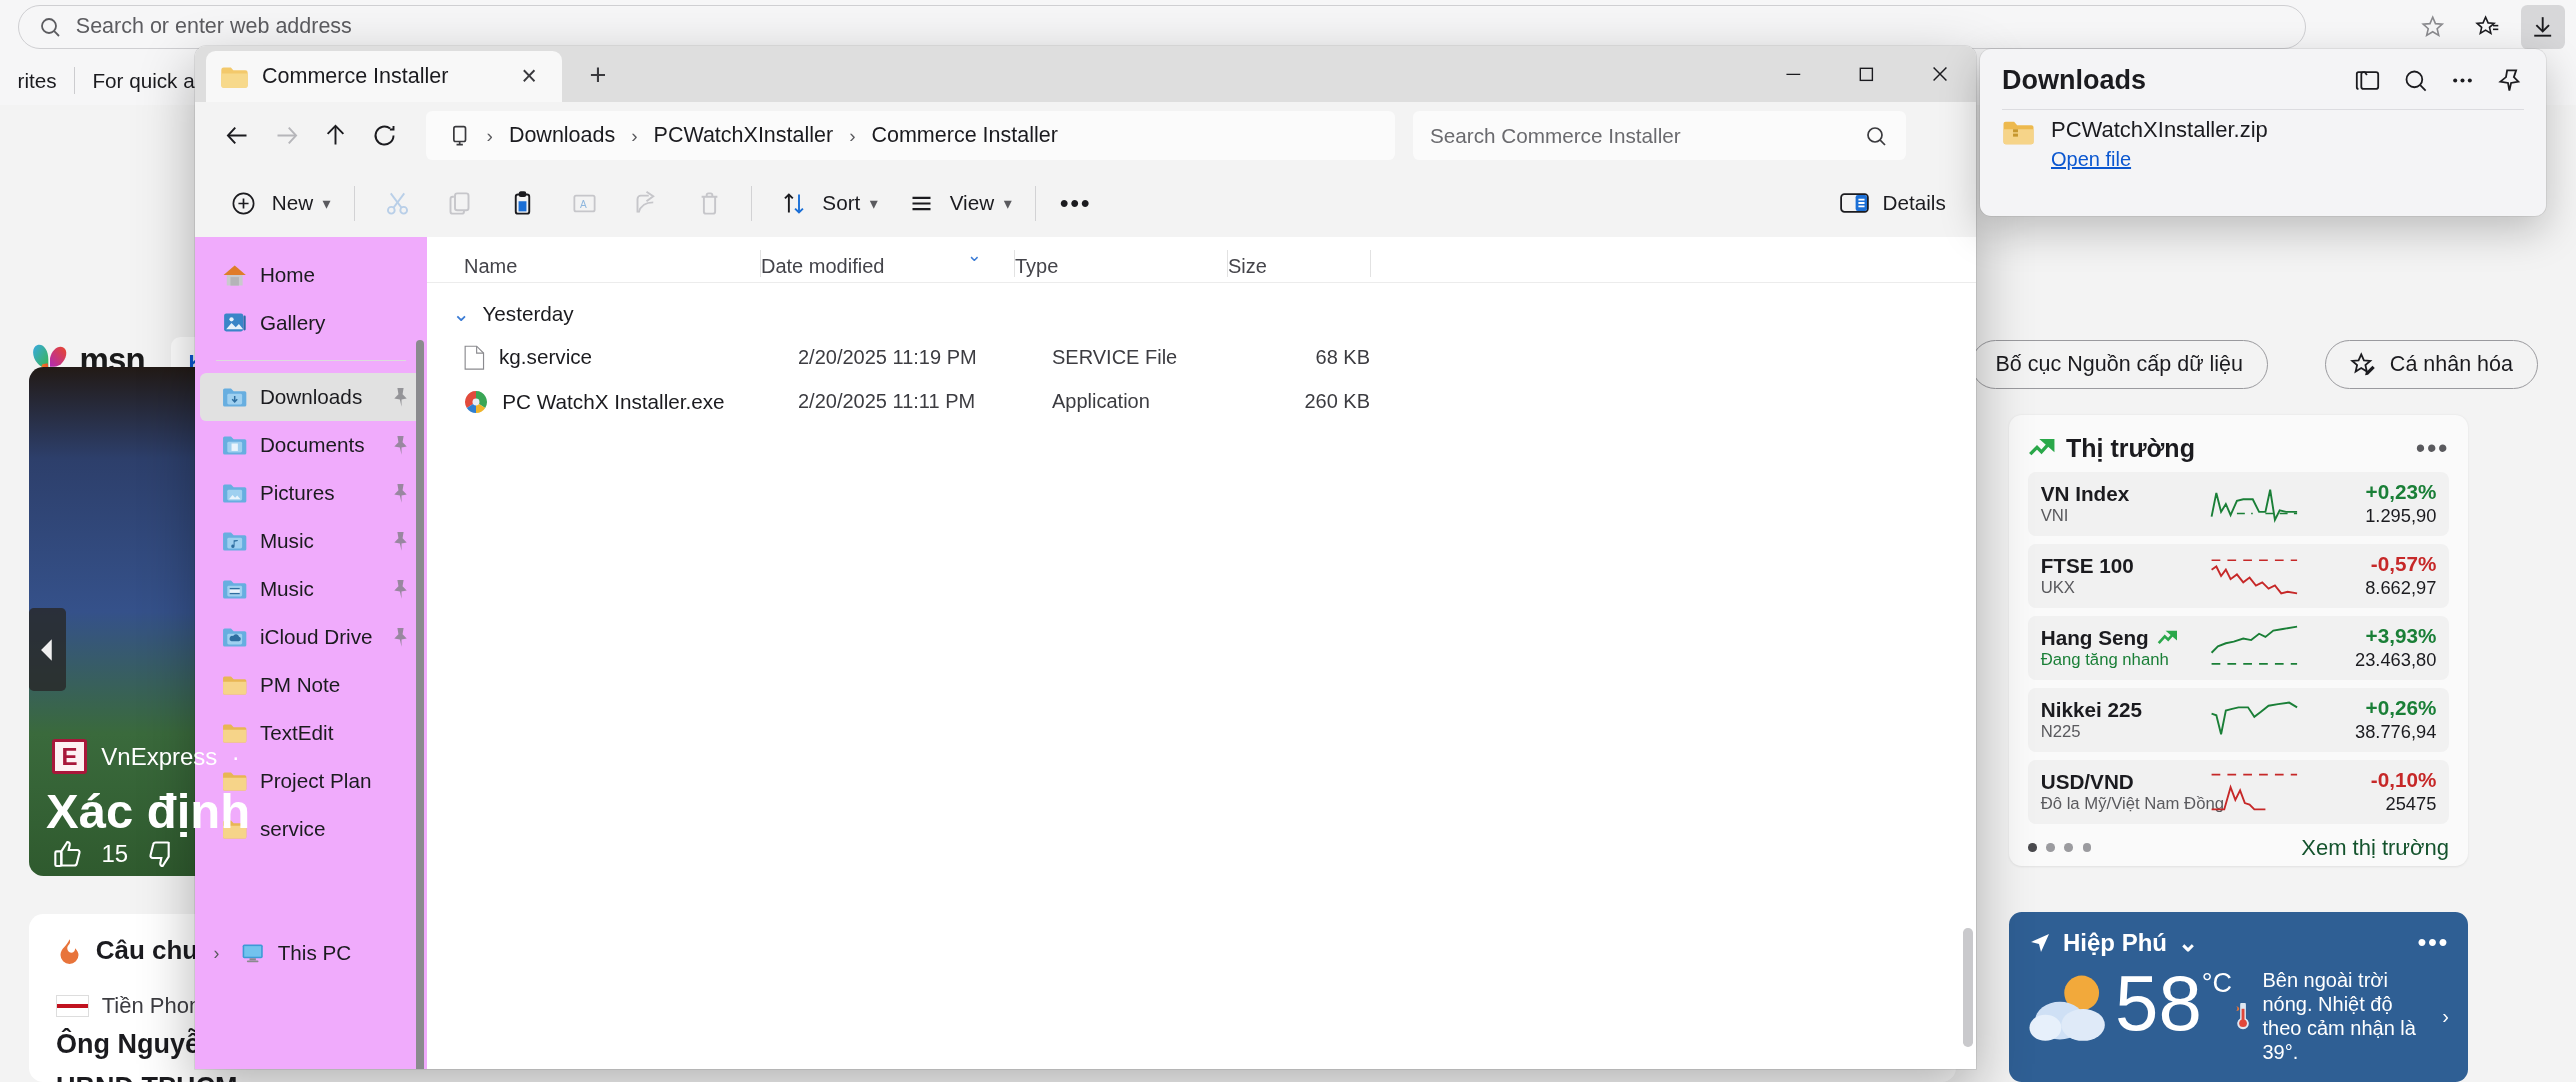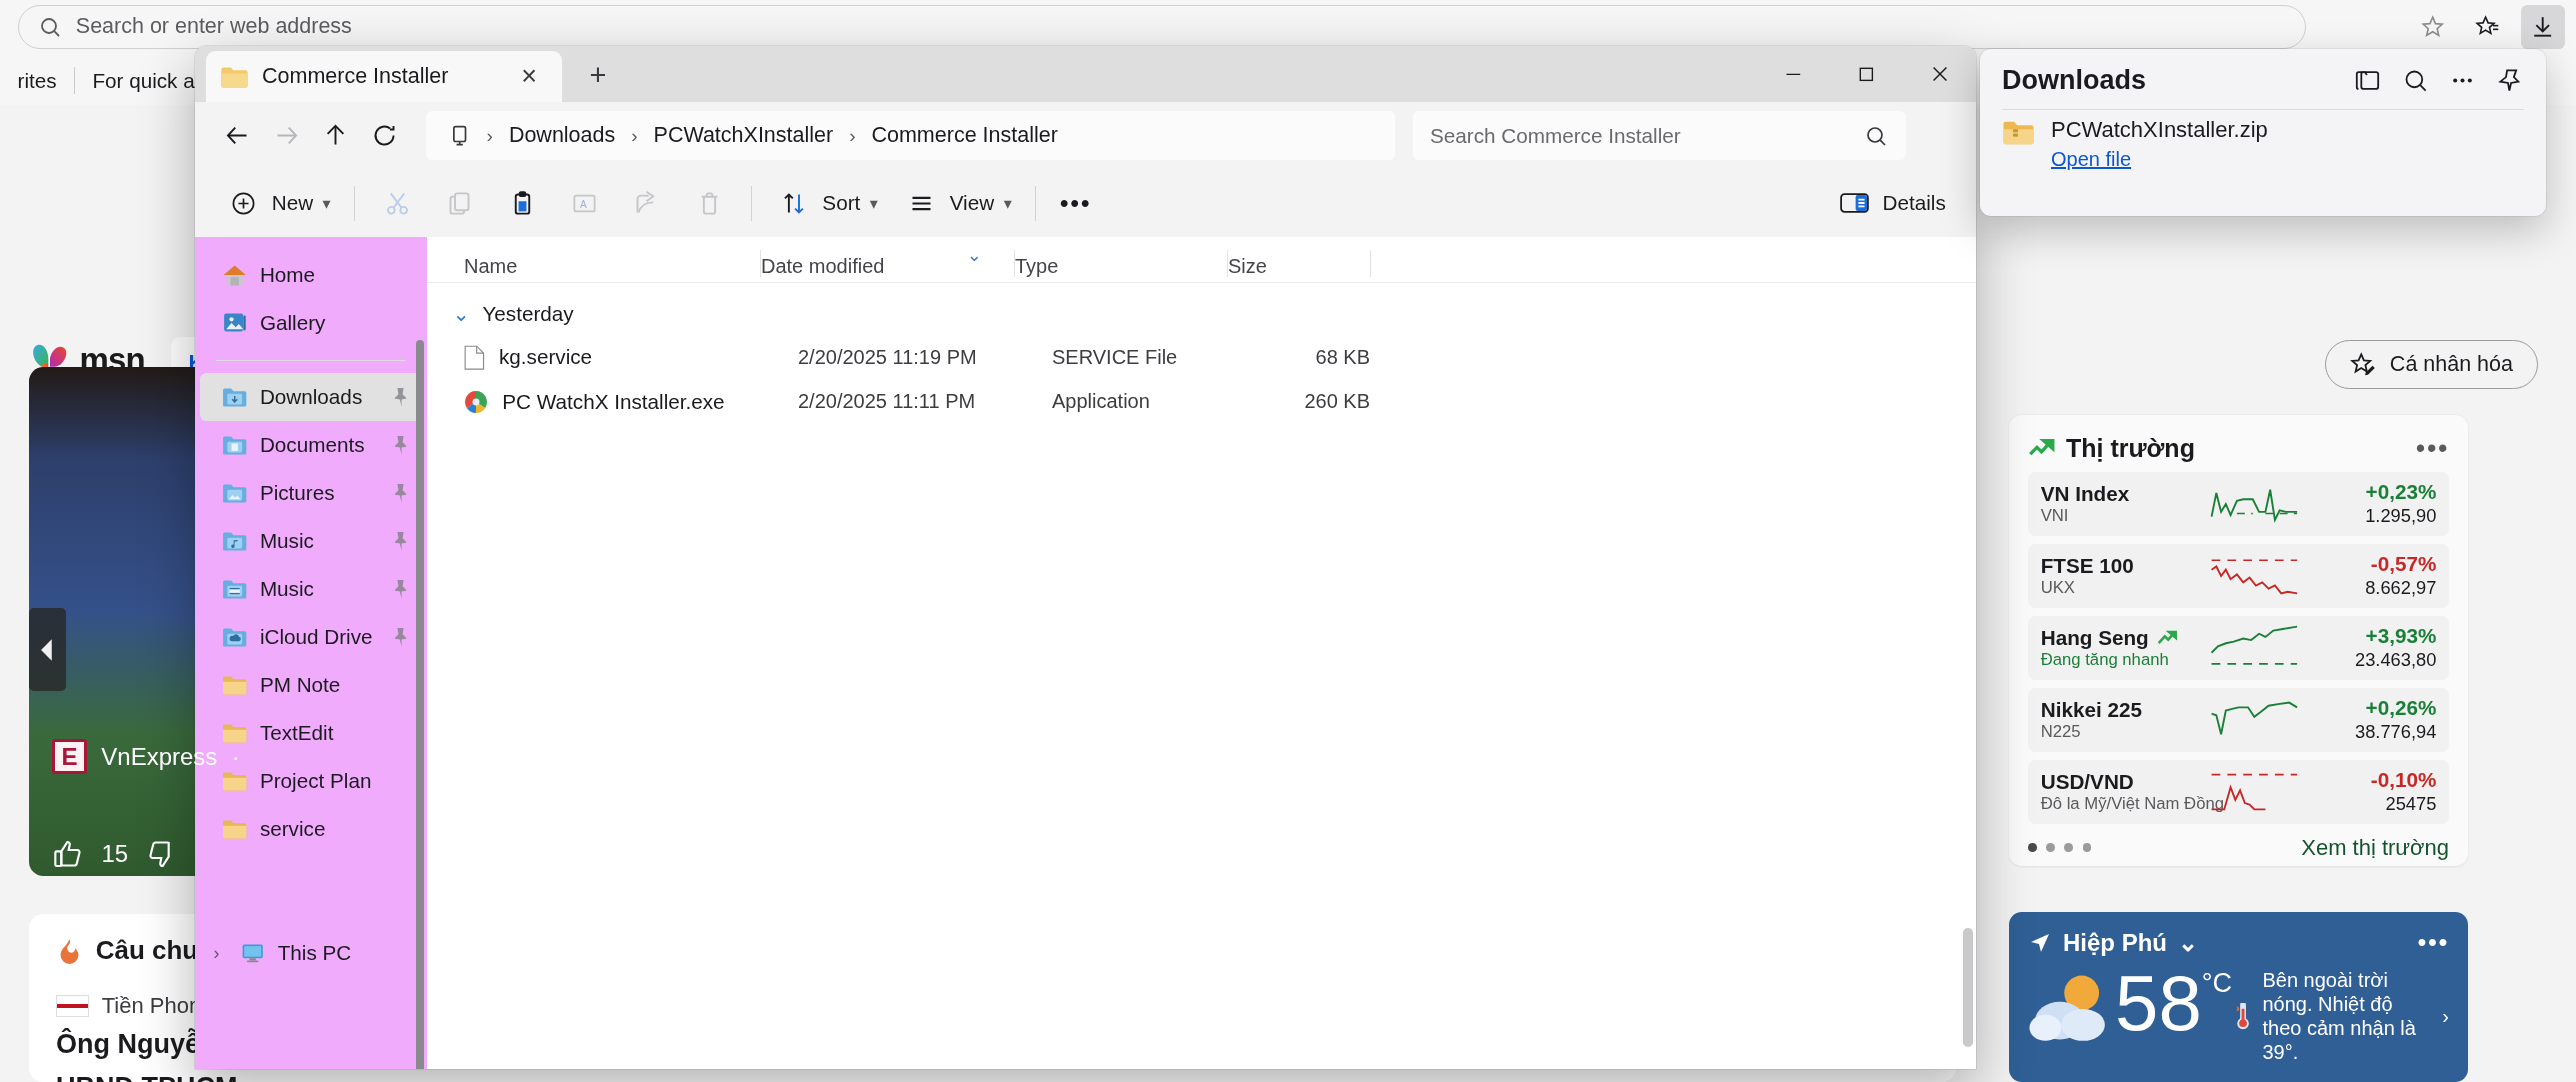--- a/index.html
+++ b/index.html
@@ -282,38 +282,42 @@
           </linearGradient>
       </defs>
       <path d="M22 23C22 12 16 4 9 6 2 8 2 20 9 28c5 6 13 7 13 7z" fill="url(#g1)"></path>
       <path d="M24 22C26 12 34 6 40 9c6 3 4 14-3 20-5 4-13 3-13 3z" fill="url(#g2)"></path>
       <path d="M21 28c2 6 0 14-4 14-4 0-5-8-2-13z" fill="url(#g3)"></path>
     </svg>
     <span class="wordmark">msn</span>
   </div>
   <div class="msn-tabchip">Kh</div>
 
+  <div class="pill-btn" id="btn-feed-layout">
+    <span>Bố cục Nguồn cấp dữ liệu</span>
+  </div>
   <div class="pill-btn" id="btn-personalize">
     <span>
       <svg class="icon-svg" width="27" height="27" viewBox="0 0 24 24" fill="none" stroke="#1b1b1f" stroke-width="1.6">
         <polygon points="10,3 12.4,8.4 18,8.8 13.7,12.6 15,18.3 10,15.2 5,18.3 6.3,12.6 2,8.8 7.6,8.4"></polygon>
         <path d="M14 19l6-6 2 2-6 6-2.6.6z" fill="#1b1b1f" stroke="none"></path>
       </svg>
     </span>
     <span>Cá nhân hóa</span>
   </div>
 
   <div class="news-card">
     <div class="news-hero"></div>
   </div>
   <div class="news-src">
     <div class="vnx-logo">E</div>
     <span class="news-src-name">VnExpress</span>
     <span class="news-src-name">·</span>
   </div>
+  <div class="news-title">Xác định</div>
   <div class="news-react">
     <span>
       <svg class="icon-svg" width="32" height="32" viewBox="0 0 24 24" fill="none" stroke="#fff" stroke-width="1.6">
           <path d="M7 21V10l4.5-7c1.2 0 2 .9 1.8 2.1L12.5 9H19c1.1 0 1.9 1 1.6 2.1l-2 8c-.2.9-1 1.5-1.9 1.5H7z"></path>
           <rect x="2.5" y="10" width="4.5" height="11" rx="1"></rect>
         </svg>
     </span>
     <span>15</span>
     <span>
       <svg class="icon-svg" width="32" height="32" viewBox="0 0 24 24" fill="none" stroke="#fff" stroke-width="1.6">

